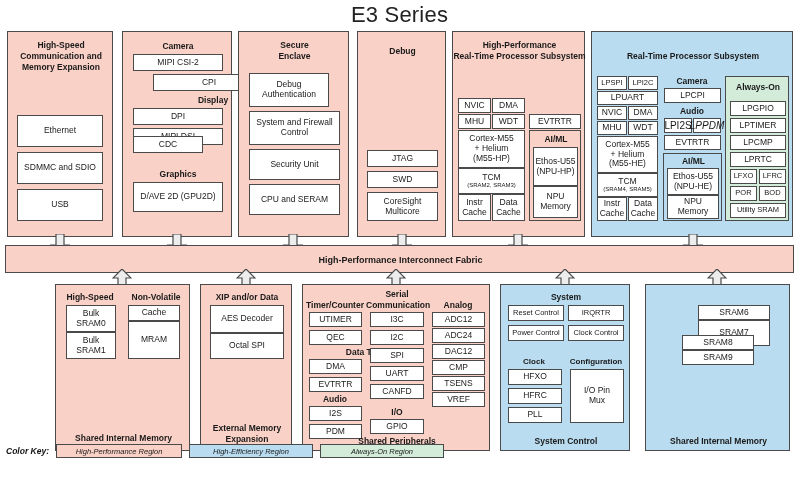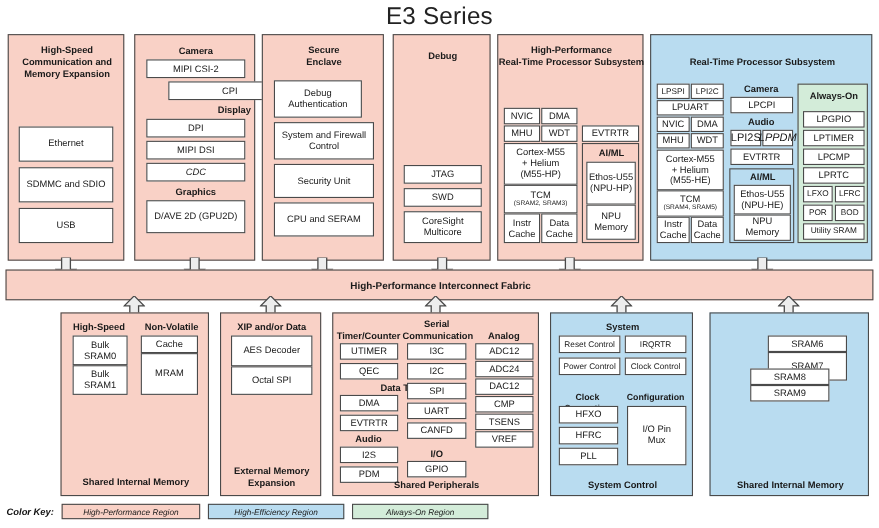--- a/index.html
+++ b/index.html
@@ -26,21 +26,21 @@
   .lbl{position:absolute;text-align:center;font-size:8.5px;color:#1a1a1a;line-height:1.2;}
 
   .sub{font-size:6px;display:block;}
 
   
   .arrow{position:absolute;width:20px;height:22px;}
   .arrow svg{display:block;}
   .darrow{position:absolute;width:20px;height:26px;}
 
   
-  .keywrap{position:absolute;left:6px;top:458px;display:flex;align-items:center;gap:7px;justify-content:center;}
+  .keywrap{position:absolute;left:6px;top:444px;display:flex;align-items:center;gap:7px;justify-content:center;}
   .keylabel{font-size:8.5px;font-style:italic;font-weight:bold;color:#111;}
   .keybox{box-sizing:border-box;border:1.4px solid #4a4a4a;height:14px;
           display:flex;align-items:center;justify-content:center;
           font-size:7.5px;font-style:italic;color:#1a1a1a;padding:0 6px;}
   .kb1{background:#f9d1c6;width:126px;}
   .kb2{background:#b9dcf0;width:124px;}
   .kb3{background:#d3ecd9;width:124px;}
 </style>
 </head>
 <body>
@@ -58,21 +58,21 @@
     <div class="bx" style="left:9px;top:157px;width:86px;height:32px;">USB</div>
   </div>
 
   <div class="panel pink" style="left:122px;top:31px;width:110px;height:206px;">
     <div class="hdr" style="left:0;top:9px;width:110px;">Camera</div>
     <div class="bx" style="left:10px;top:22px;width:90px;height:17px;">MIPI CSI-2</div>
     <div class="bx" style="left:10px;top:42px;width:112px;height:17px;margin-left:20px;">CPI</div>
     <div class="hdr" style="left:0;top:63px;width:110px;margin-left:35px;">Display</div>
     <div class="bx" style="left:10px;top:76px;width:90px;height:17px;">DPI</div>
     <div class="bx" style="left:10px;top:96px;width:90px;height:17px;">MIPI DSI</div>
-    <div class="bx" style="left:10px;top:116px;width:90px;height:17px;font-style:italic;">CDC</div>
+    <div class="bx" style="left:10px;top:104px;width:70px;height:17px;">CDC</div>
     <div class="hdr" style="left:0;top:137px;width:110px;">Graphics</div>
     <div class="bx" style="left:10px;top:150px;width:90px;height:30px;">D/AVE 2D (GPU2D)</div>
   </div>
 
   <div class="panel pink" style="left:238px;top:31px;width:111px;height:206px;">
     <div class="hdr" style="left:0;top:8px;width:111px;">Secure</div>
     <div class="hdr" style="left:0;top:19px;width:111px;">Enclave</div>
     <div class="bx" style="left:10px;top:41px;width:80px;height:34px;">Debug Authentication</div>
     <div class="bx" style="left:10px;top:79px;width:91px;height:34px;">System and Firewall Control</div>
     <div class="bx" style="left:10px;top:117px;width:91px;height:31px;">Security Unit</div>

